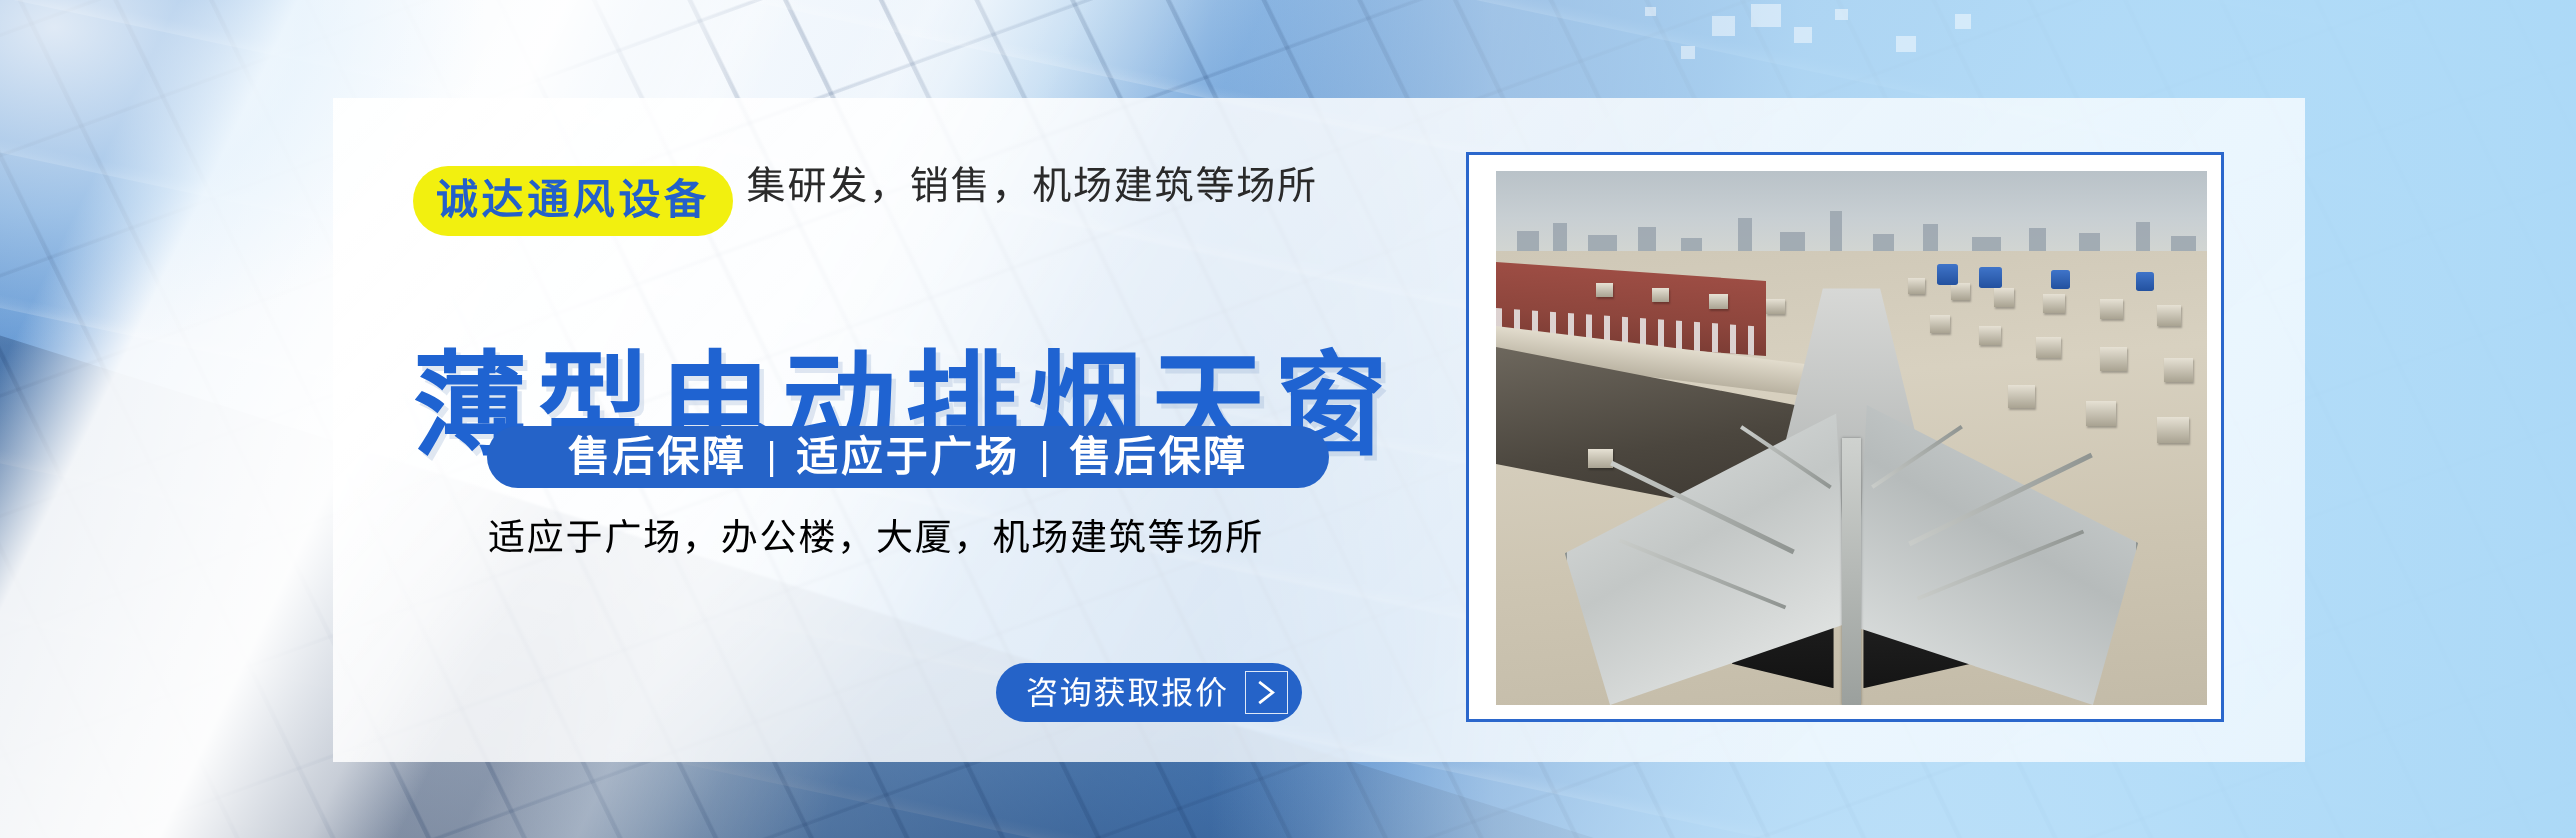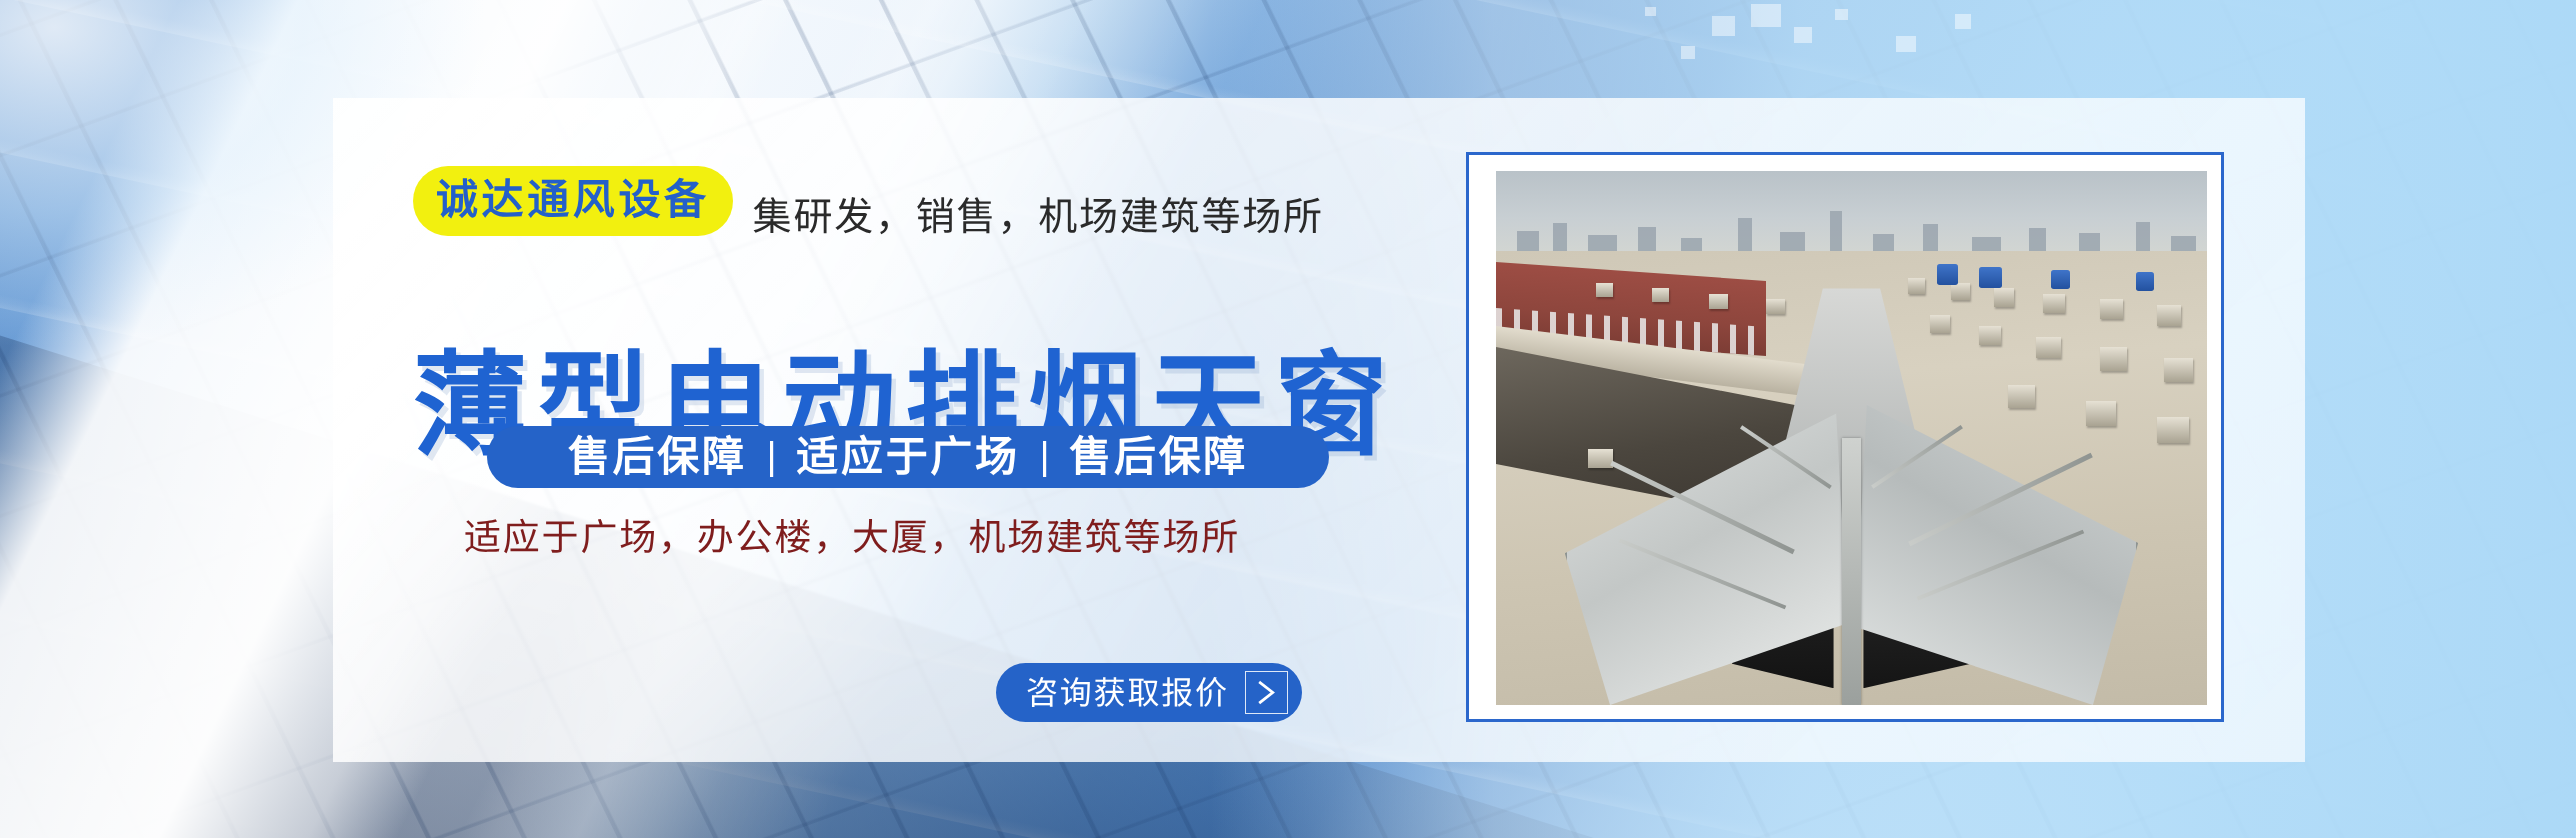--- a/index.html
+++ b/index.html
@@ -144,22 +144,22 @@
       rgba(250,253,255,0.80) 60%,
       rgba(246,251,255,0.78) 100%);
     backdrop-filter: blur(0.9px);
   }
 
   
   .tagline-row {
     position: absolute;
     left: 413px; top: 166px;
     display: flex;
-    align-items: flex-end;
-    gap: 20px;
+    align-items: flex-start;
+    gap: 14px;
     white-space: nowrap;
   }
   .brand-pill {
     background: #F2F00F;
     color: #2460C9;
     font-size: 42px;
     font-weight: 700;
     letter-spacing: 3.6px;
     line-height: 1;
     padding: 13.4px 23px 15px 23px;
@@ -210,22 +210,22 @@
     color: #ffffff;
     font-size: 39px;
     font-weight: 300;
     padding: 0 19.7px;
     line-height: 1;
     transform: translateY(-1.8px);
   }
 
   .subdesc {
     position: absolute;
-    left: 464px; top: 519px;
-    color: #7f1d1d;
+    left: 488px; top: 519px;
+    color: #000000;
     font-size: 37px;
     font-weight: 500;
     letter-spacing: 1.8px;
     line-height: 1;
     white-space: nowrap;
   }
 
   .cta {
     position: absolute;
     left: 996px; top: 663px;

